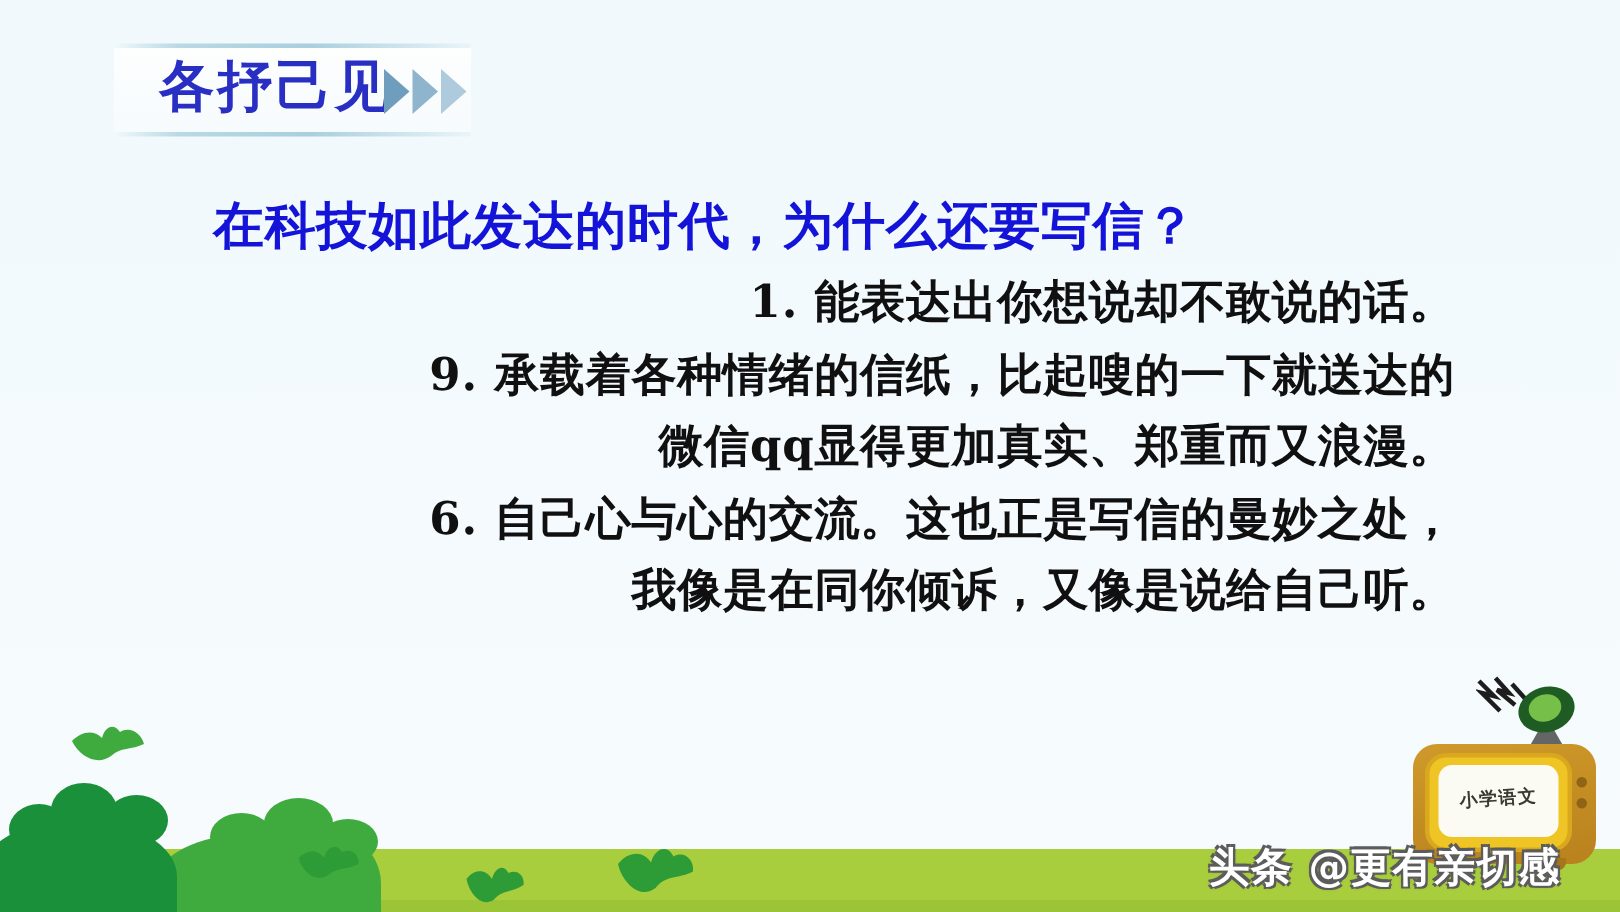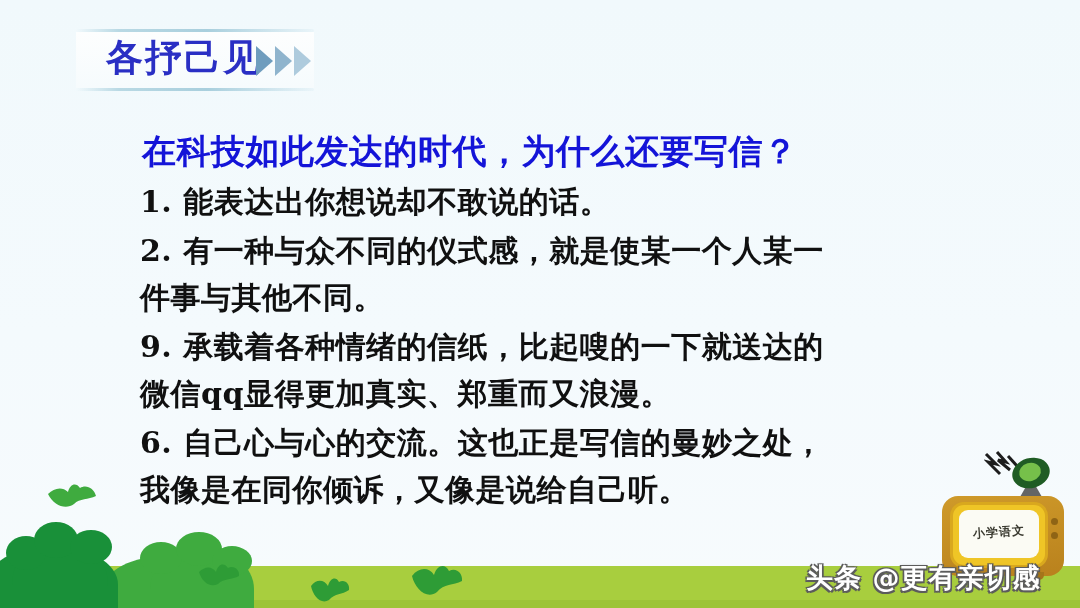--- a/index.html
+++ b/index.html
@@ -111,20 +111,21 @@
   .answer-item {
     font-family: "DejaVu Serif", "Liberation Serif", serif;
     font-size: 30px;
     font-weight: bold;
     color: #101010;
     line-height: 47px;
     letter-spacing: 0.5px;
     white-space: pre-wrap;
     margin: 0 0 2px 0;
     text-indent: 0;
+    text-align: right;
   }
 
   
   #ground-band {
     position: absolute;
     left: 0;
     bottom: 0;
     width: 1080px;
     height: 42px;
     background: #a8ce3e;
@@ -341,22 +342,20 @@
   <div id="header-chevrons">
     <span class="chev" id="chev-1"></span>
     <span class="chev" id="chev-2"></span>
     <span class="chev" id="chev-3"></span>
   </div>
 
   <div id="question-line">在科技如此发达的时代，为什么还要写信？</div>
 
   <div id="answer-list">
     <p class="answer-item">1. 能表达出你想说却不敢说的话。</p>
-    <p class="answer-item">2. 有一种与众不同的仪式感，就是使某一个人某一
-件事与其他不同。</p>
     <p class="answer-item">9. 承载着各种情绪的信纸，比起嗖的一下就送达的
 微信qq显得更加真实、郑重而又浪漫。</p>
     <p class="answer-item">6. 自己心与心的交流。这也正是写信的曼妙之处，
 我像是在同你倾诉，又像是说给自己听。</p>
   </div>
 
   <div id="ground-band">
     <div id="ground-band-dark"></div>
   </div>
 

